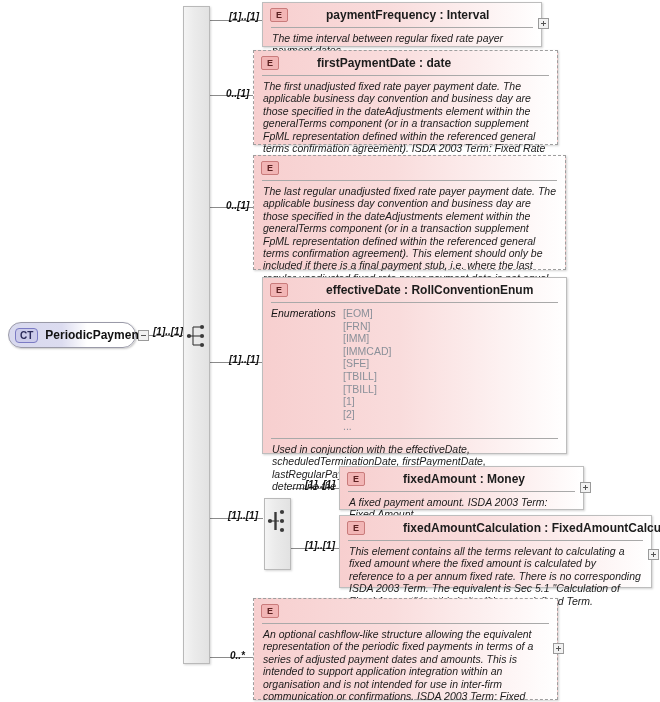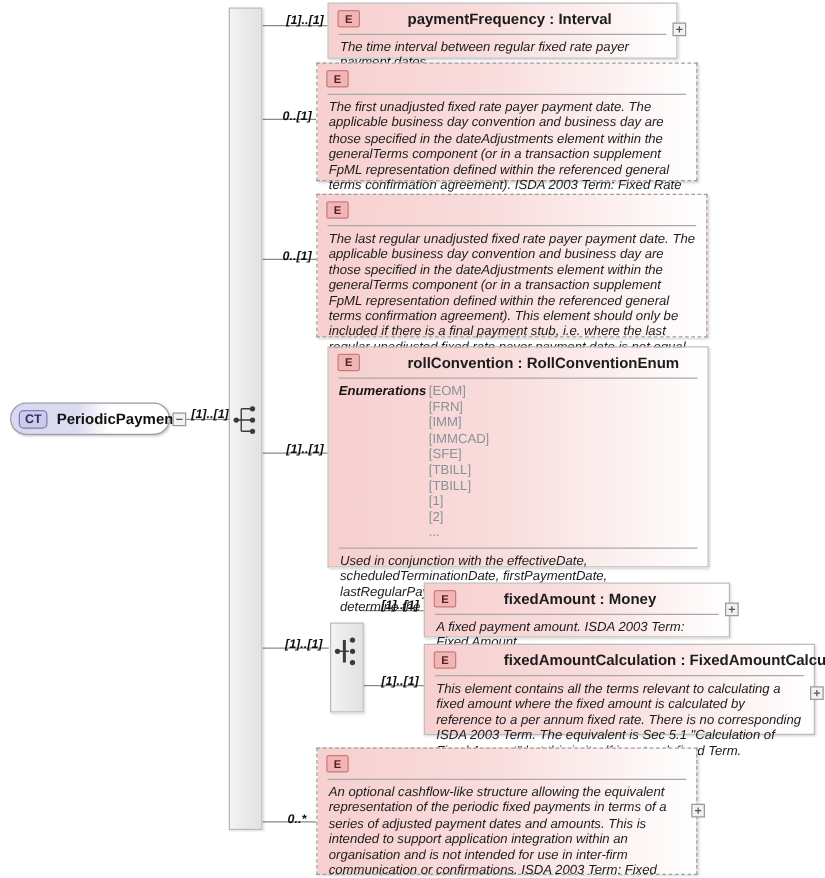--- a/index.html
+++ b/index.html
@@ -95,21 +95,21 @@
   }
   .edoc{
     font-style:italic;font-size:10.5px;line-height:12.4px;color:#1b1b1b;
     padding:4px 9px 5px 9px;
   }
 
   
   .enumwrap{display:flex;padding:4px 8px 2px 8px;}
   .enumlabel{
     font-style:italic;font-size:10.5px;color:#151515;
-    width:72px;flex:0 0 72px;font-weight:bold;
+    width:72px;flex:0 0 72px;
   }
   .enumlist{font-size:10.5px;line-height:12.6px;color:#8a9099;}
   .enumlist div{white-space:nowrap;}
 </style>
 </head>
 <body>
 
 <div class="canvas">
 
   <div class="hline" style="left:137px;top:335px;width:51px;"></div>
@@ -170,39 +170,40 @@
     </div>
     <div class="erule"></div>
     <div class="edoc">The time interval between regular fixed rate payer payment dates.</div>
   </div>
   <div class="toggle plus" style="left:538px;top:18px;"></div>
 
   <div class="card" style="left:226px;top:88px;">0..[1]</div>
   <div class="ebox opt" style="left:253px;top:50px;width:305px;height:95px;">
     <div class="ehead">
       <span class="ebadge">E</span>
+      <span class="ename">firstPaymentDate : date</span>
     </div>
     <div class="erule"></div>
     <div class="edoc">The first unadjusted fixed rate payer payment date. The applicable business day convention and business day are those specified in the dateAdjustments element within the generalTerms component (or in a transaction supplement FpML representation defined within the referenced general terms confirmation agreement). ISDA 2003 Term: Fixed Rate Payer Payment Date</div>
   </div>
 
   <div class="card" style="left:226px;top:200px;">0..[1]</div>
   <div class="ebox opt" style="left:253px;top:155px;width:313px;height:115px;">
     <div class="ehead">
       <span class="ebadge">E</span>
     </div>
     <div class="erule"></div>
     <div class="edoc">The last regular unadjusted fixed rate payer payment date. The applicable business day convention and business day are those specified in the dateAdjustments element within the generalTerms component (or in a transaction supplement FpML representation defined within the referenced general terms confirmation agreement). This element should only be included if there is a final payment stub, i.e. where the last regular unadjusted fixed rate payer payment date is not equal to the scheduled termination date. ISDA 2003 Term: Fixed Rate Payer Payment Date</div>
   </div>
 
   <div class="card" style="left:229px;top:354px;">[1]..[1]</div>
   <div class="ebox req" style="left:262px;top:277px;width:305px;height:177px;">
     <div class="ehead">
       <span class="ebadge">E</span>
-      <span class="ename">rollConvention : RollConventionEnum</span>
+      <span class="ename">effectiveDate : RollConventionEnum</span>
     </div>
     <div class="erule"></div>
     <div class="enumwrap">
       <div class="enumlabel">Enumerations</div>
       <div class="enumlist">
         <div>[EOM]</div>
         <div>[FRN]</div>
         <div>[IMM]</div>
         <div>[IMMCAD]</div>
         <div>[SFE]</div>

